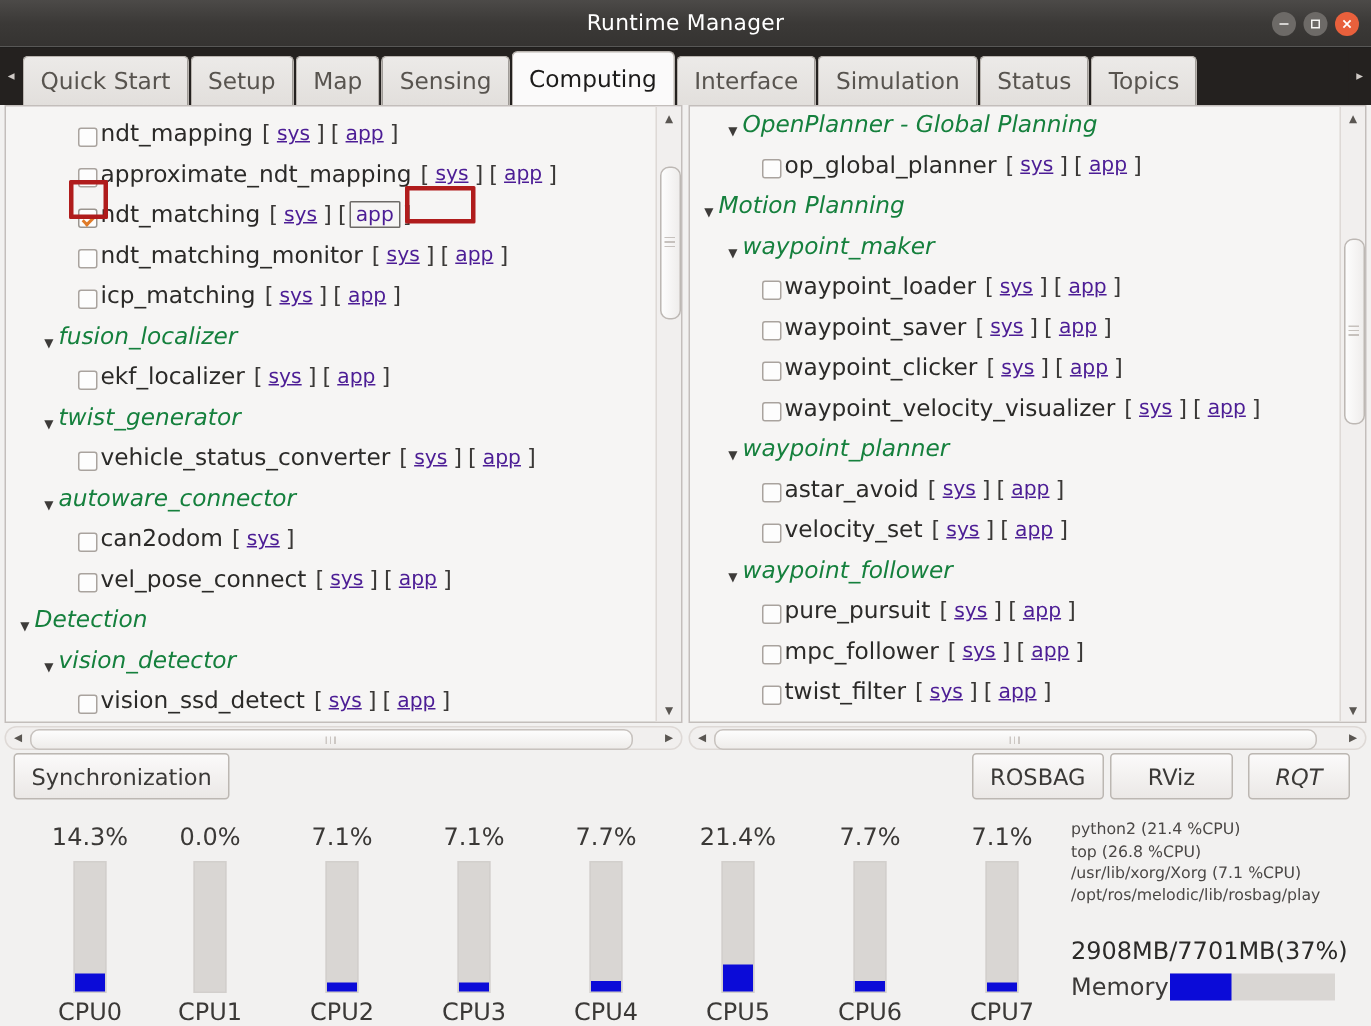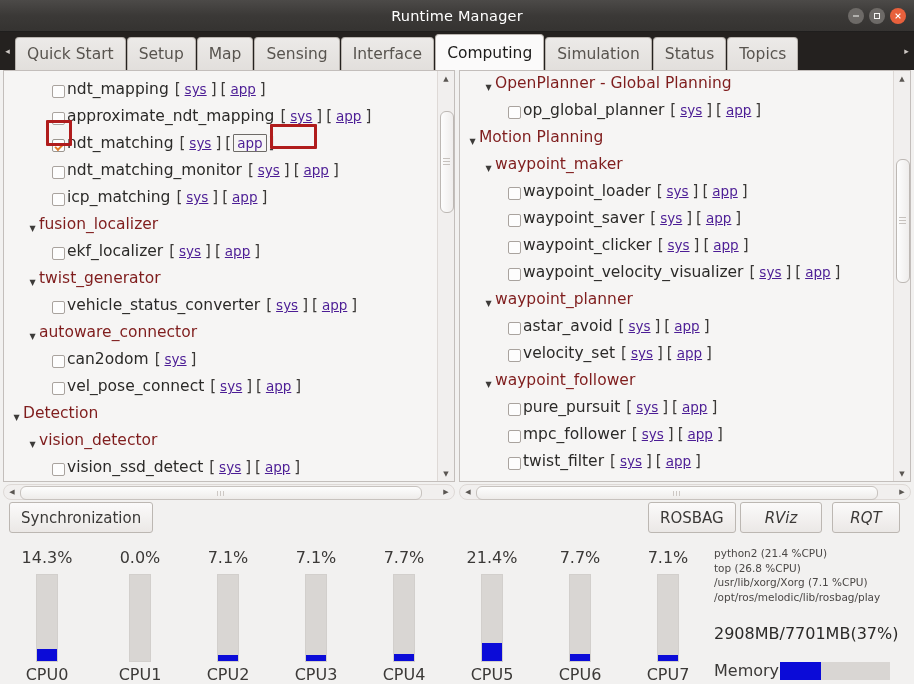--- a/index.html
+++ b/index.html
@@ -90,21 +90,21 @@
     border:1px solid #a9a39e;background:#fdfdfd;border-radius:2px;margin-right:2px;
     display:inline-block;position:relative;
   }
   .cb.checked{border-color:#9b958f;}
   .cb.checked:after{
     content:"";position:absolute;left:2px;top:4px;width:6px;height:3px;
     border-left:2px solid #e07b28;border-bottom:2px solid #e07b28;
     transform:rotate(-45deg);
   }
   .nodelabel{color:#2b2a28;}
-  .nodelabel.group{color:#7f1d1d;}
+  .nodelabel.group{color:#15803d;font-style:italic;}
   .btns{display:inline-flex;align-items:center;margin-left:4px;}
   .brk{color:#3b3937;font-size:15px;padding:0 2px;}
   .lnk{
     color:#4c1d95;font-size:13.5px;text-decoration:underline;
     padding:0 2px;
   }
   .lnk.focusbox{
     border:1px solid #6d6a67;padding:0 3px;text-decoration:none;border-radius:1px;
     background:#f6f5f4;
   }
@@ -191,21 +191,21 @@
   .cpu .name{font-size:16px;color:#3b3937;margin-top:3px;}
 
   
   .proclist{
     position:absolute;left:714px;top:0;width:200px;
     font-size:10.5px;color:#4a4745;line-height:14.5px;
     white-space:nowrap;overflow:hidden;
   }
   .memblock{position:absolute;left:714px;top:78px;width:200px;}
   .memtext{font-size:16px;color:#2b2a28;}
-  .memrow{display:flex;align-items:center;margin-top:18px;}
+  .memrow{display:flex;align-items:center;margin-top:5px;}
   .memlabel{font-size:16px;color:#3b3937;}
   .membar{
     width:110px;height:18px;background:#d9d6d3;position:relative;margin-left:1px;
   }
   .membar .mfill{position:absolute;left:0;top:0;height:100%;background:#0b0bd8;}
 </style>
 </head>
 <body>
 
 <div id="app">
@@ -239,25 +239,25 @@
         </div>
         <div class="tab">
           <span>Setup</span>
         </div>
         <div class="tab">
           <span>Map</span>
         </div>
         <div class="tab">
           <span>Sensing</span>
         </div>
+        <div class="tab active">
+          <span>Computing</span>
+        </div>
         <div class="tab">
           <span>Interface</span>
-        </div>
-        <div class="tab active">
-          <span>Computing</span>
         </div>
         <div class="tab">
           <span>Simulation</span>
         </div>
         <div class="tab">
           <span>Status</span>
         </div>
         <div class="tab">
           <span>Topics</span>
         </div>
@@ -590,27 +590,27 @@
         <div class="hthumb" style="left:16px;width:400px;">
             <div class="grip"></div>
           </div>
         <div class="hbtn r">▶</div>
       </div>
     </div>
 
     <div class="btnbar">
       <div class="gbtn" style="left:6px;">Synchronization</div>
       <div class="gbtn" style="left:645px;">ROSBAG</div>
-      <div class="gbtn" style="left:737px;width:82px;font-style:italic;">RViz</div>
+      <div class="gbtn" style="left:737px;width:82px;">RViz</div>
       <div class="gbtn" style="left:829px;width:68px;font-style:italic;">RQT</div>
     </div>
 
     <div class="cpuarea">
       <div id="cpus">
-          <div class="cpu" style="left: 3px;">
+          <div class="cpu" style="left: 16px;">
             <div class="pct">14.3%</div>
             <div class="gaugewrap">
               <div class="gauge" style="background: rgb(217, 214, 211);">
                 <div class="fill" style="background: rgb(11, 11, 216); height: 12.298px;"></div>
               </div>
             </div>
             <div class="name">CPU0</div>
           </div>
           <div class="cpu" style="left: 96px;">
             <div class="pct">0.0%</div>

